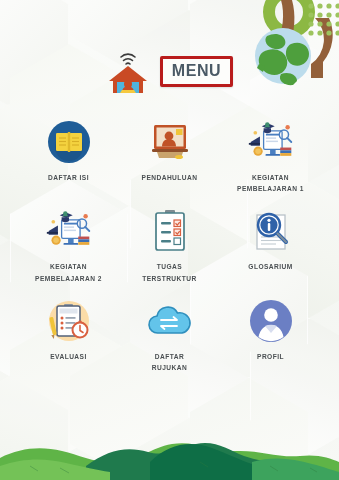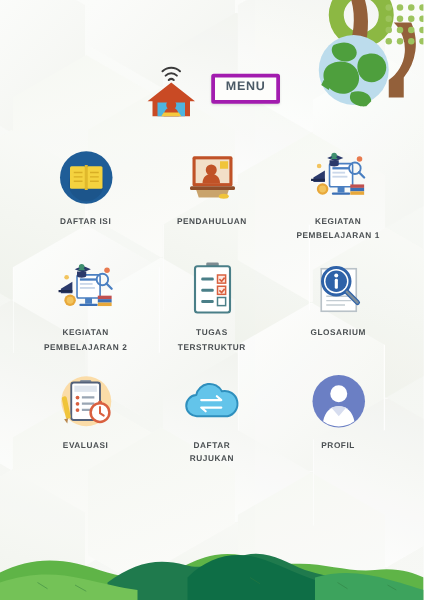--- a/index.html
+++ b/index.html
@@ -69,24 +69,24 @@
     top: 48px;
     left: 0; right: 0;
     display: flex;
     align-items: center;
     justify-content: center;
     gap: 10px;
   }
   .home-icon { width: 44px; height: 46px; display: block; }
   .menu-btn {
     background: #fdfdfb;
-    border: 3px solid #a21caf;
+    border: 3px solid #b91c1c;
     border-radius: 2px;
     padding: 2px 9px 3px;
-    font-size: 10px;
+    font-size: 16px;
     letter-spacing: .6px;
     color: #4b5a66;
     font-weight: 600;
     box-shadow: 0 1px 2px rgba(0,0,0,.12);
     cursor: pointer;
     line-height: 1.25;
   }
 
   
   .grid {

